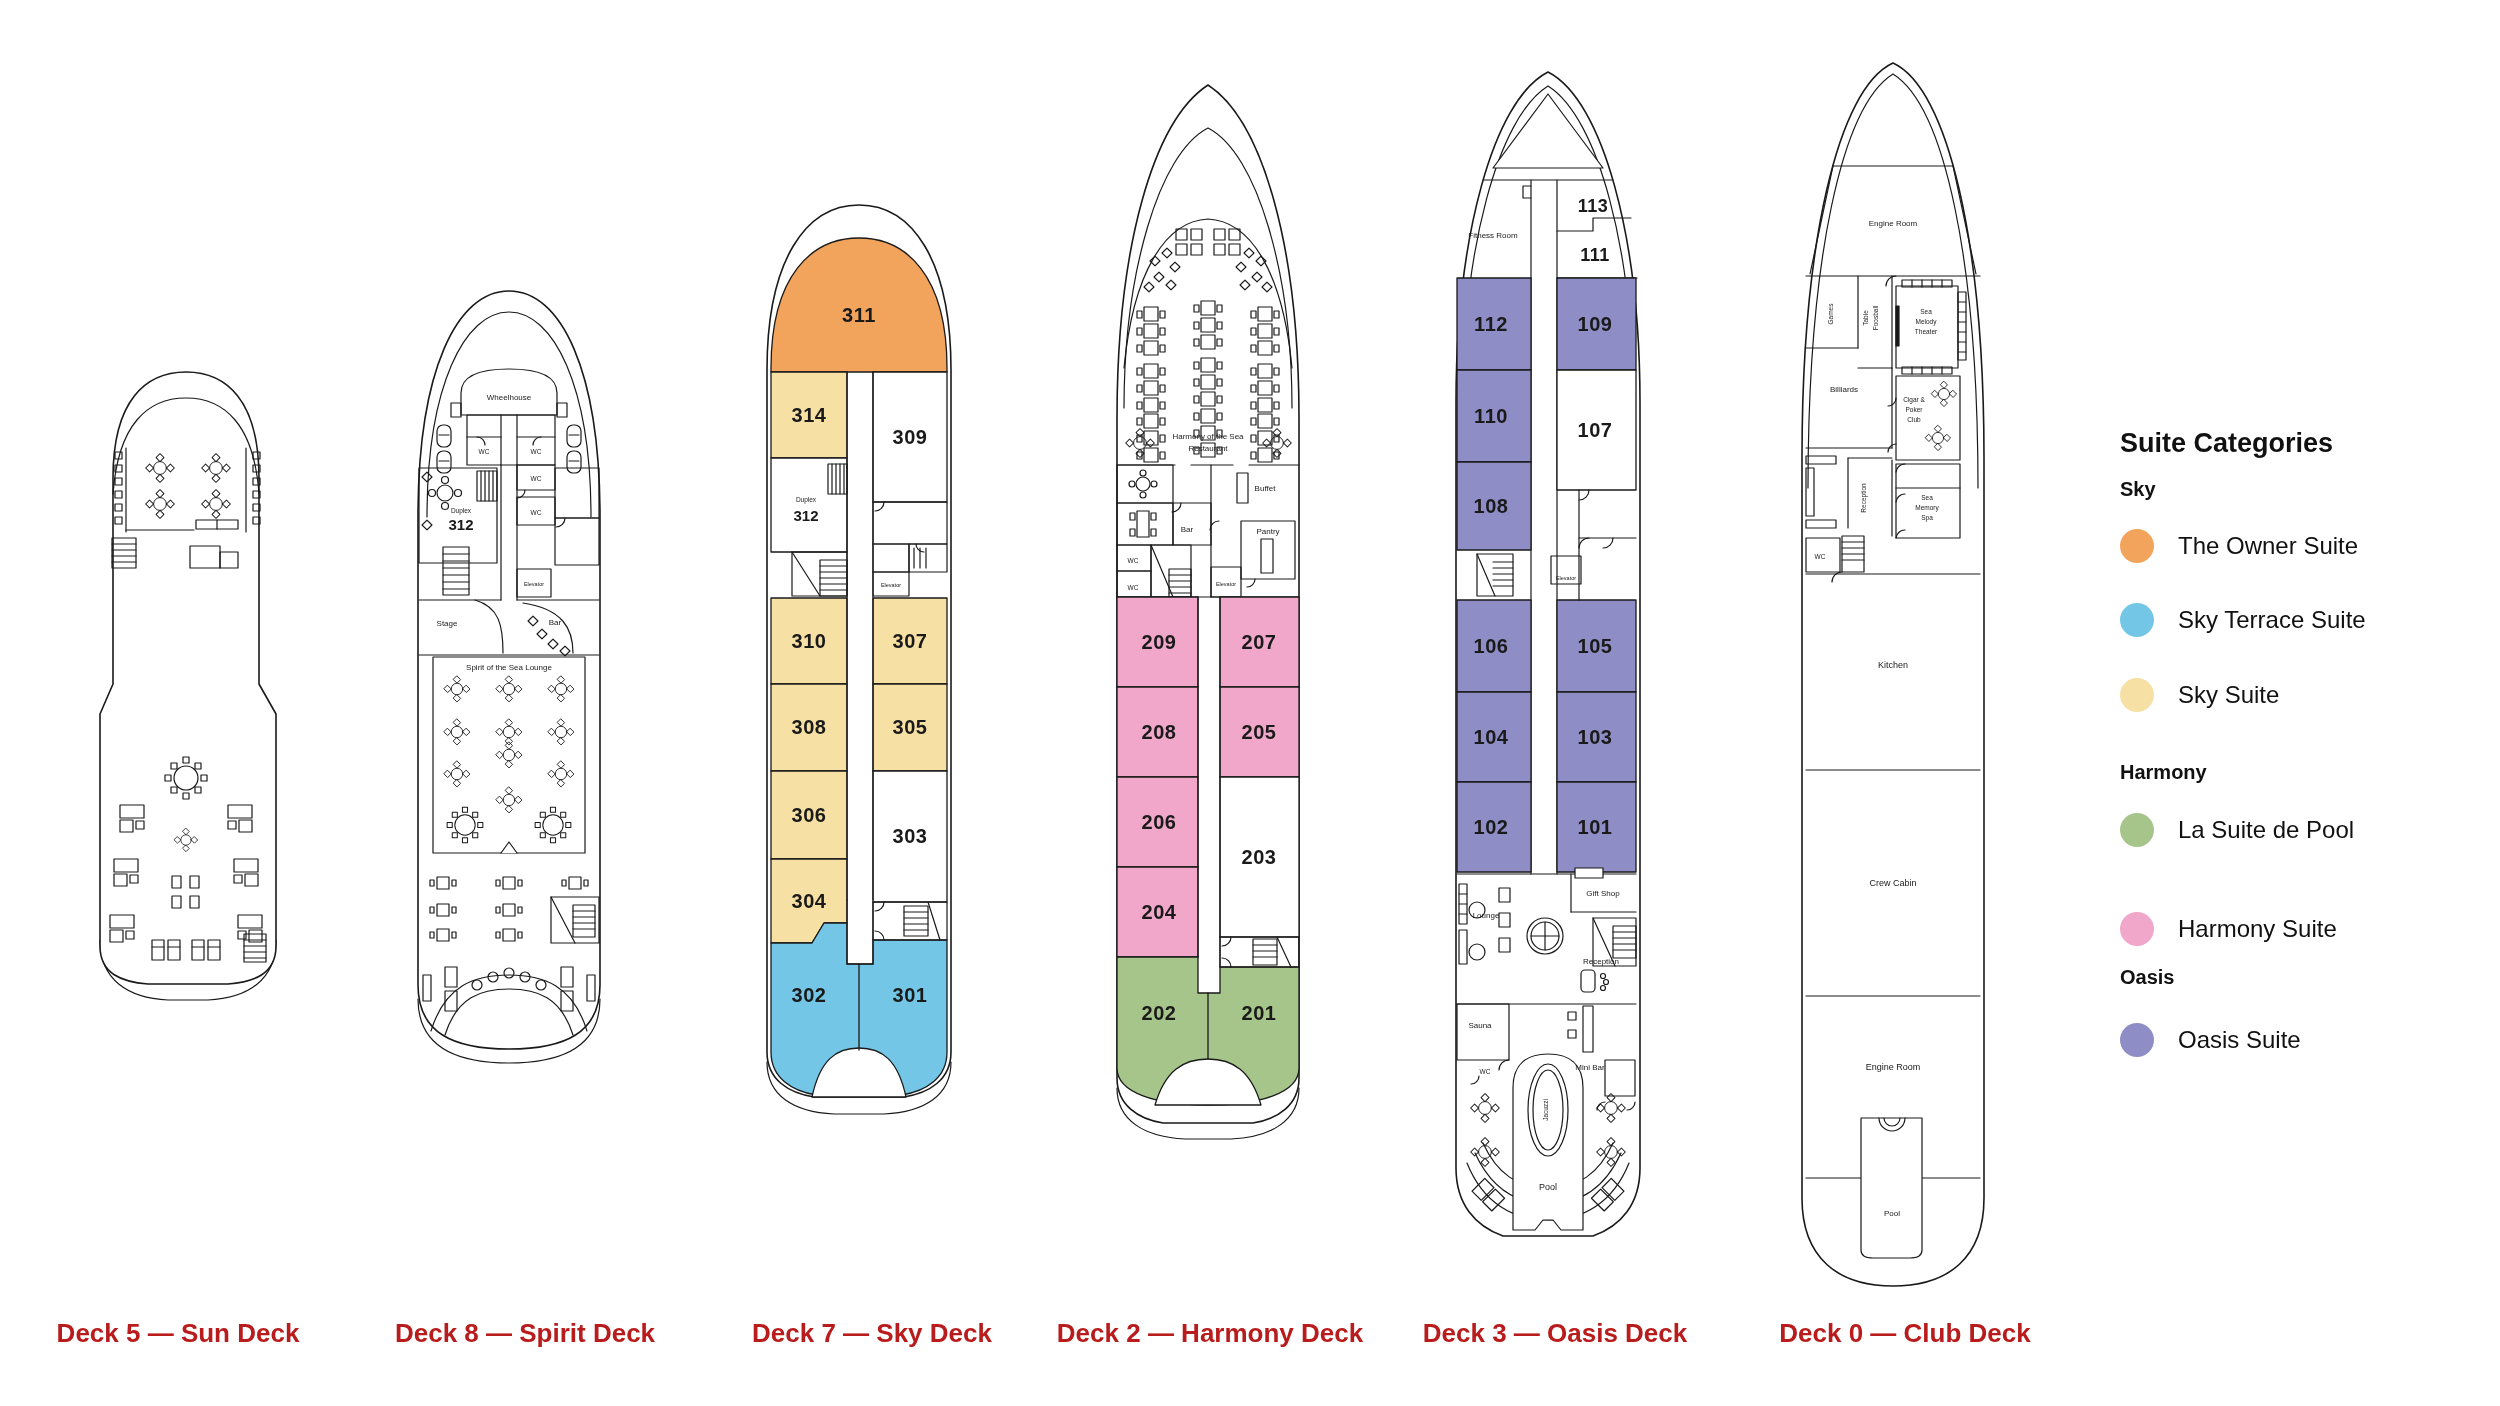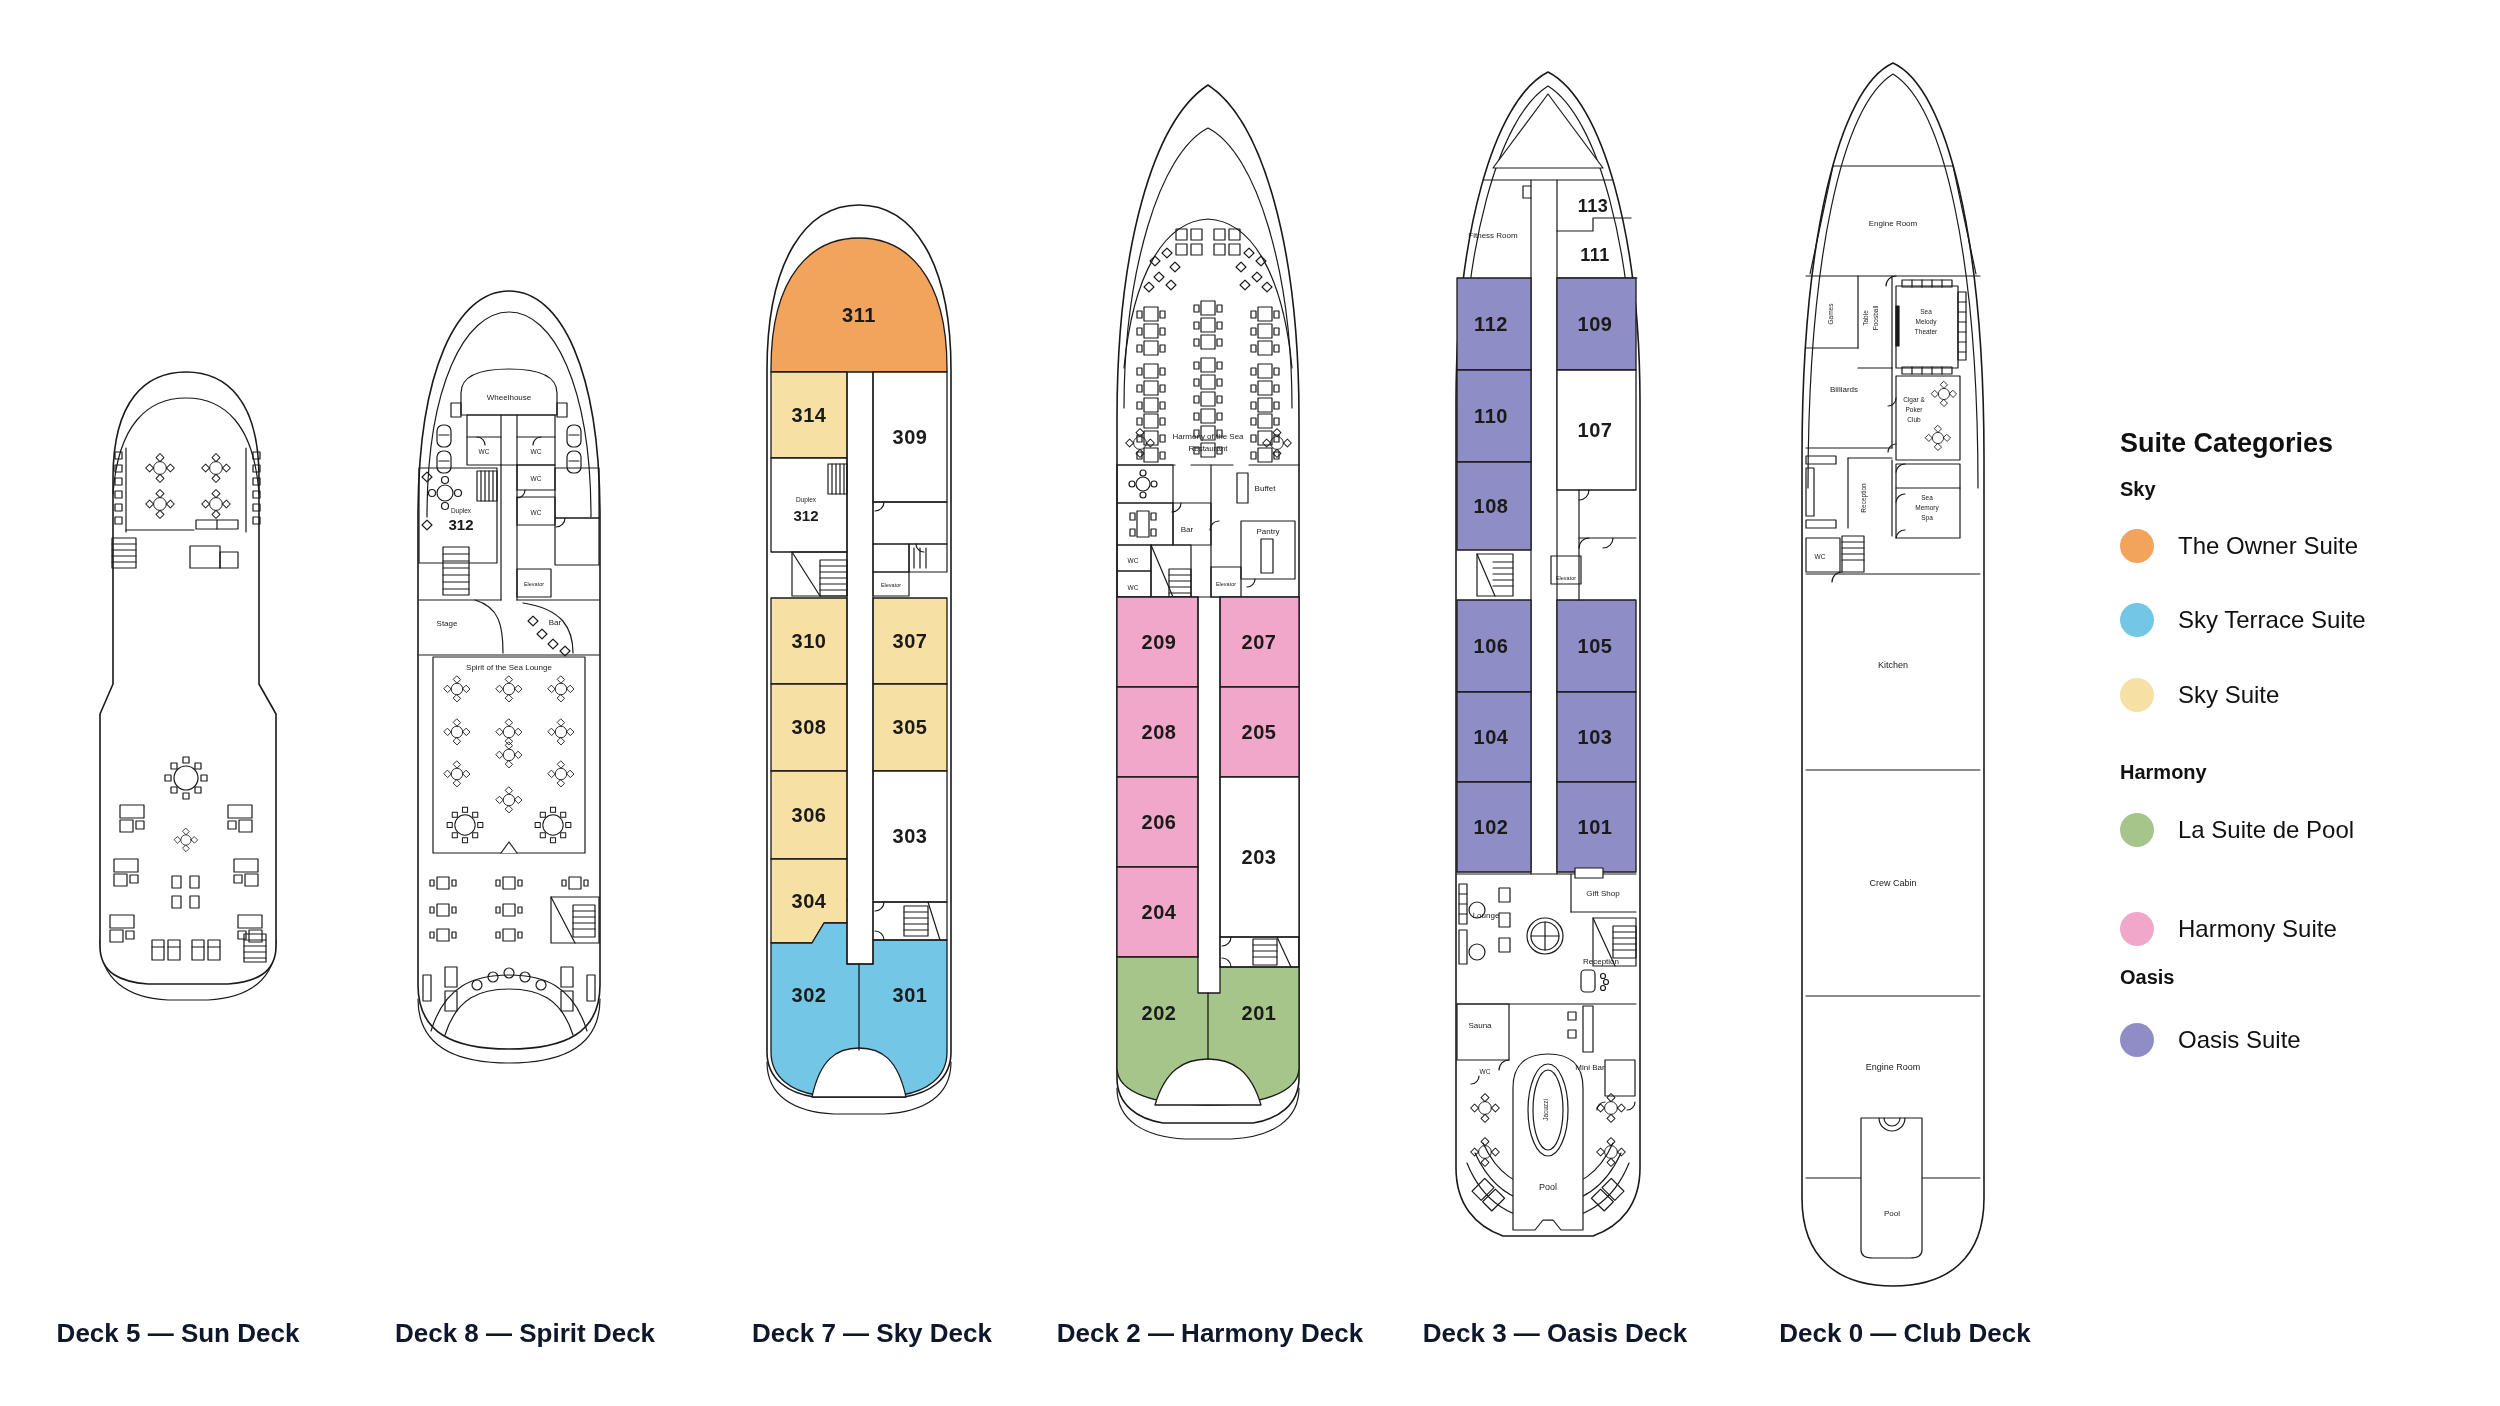--- a/index.html
+++ b/index.html
@@ -10,21 +10,21 @@
   .plan { position:absolute; }
   .plan text { font-family:"Liberation Sans", sans-serif; fill:#1a1a1a; stroke:none; }
   .plan .num  { font-weight:700; font-size:20px; letter-spacing:.5px; }
   .plan .numM { font-weight:700; font-size:15px; }
   .plan .lbl  { font-size:8px; }
   .plan .lbl9 { font-size:9px; }
   .plan .tiny { font-size:6.5px; }
   .plan .micro{ font-size:5.5px; }
   .deck-label {
     position:absolute; top:1318px; transform:translateX(-50%);
-    font-size:26px; font-weight:700; white-space:nowrap; color:#0f172a;text-align:right;
+    font-size:26px; font-weight:700; white-space:nowrap; color:#b91c1c;text-align:right;
   }
   .legend { position:absolute; left:2120px; top:404px; width:370px; height:680px; }
   .legend-title { position:absolute; top:0; left:0; font-size:27px; font-weight:700;margin-top:24px; }
   .legend-group-title { position:absolute; left:0; font-size:20px; font-weight:700; }
   .legend-item { position:absolute; left:0; display:flex; align-items:flex-end; gap:24px; }
   .legend-label { font-size:24px; line-height:34px; white-space:nowrap; }
 </style>
 </head>
 <body>
 

